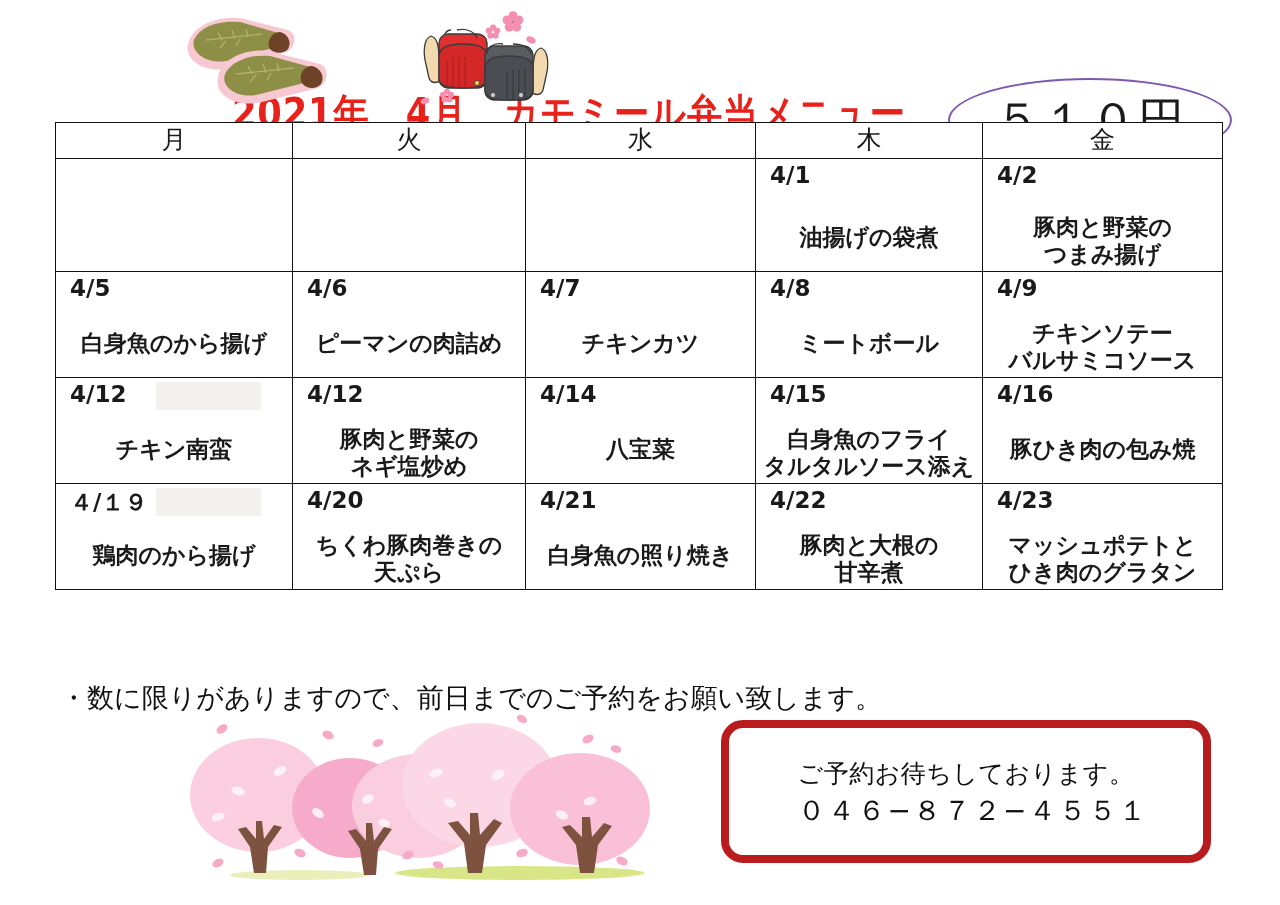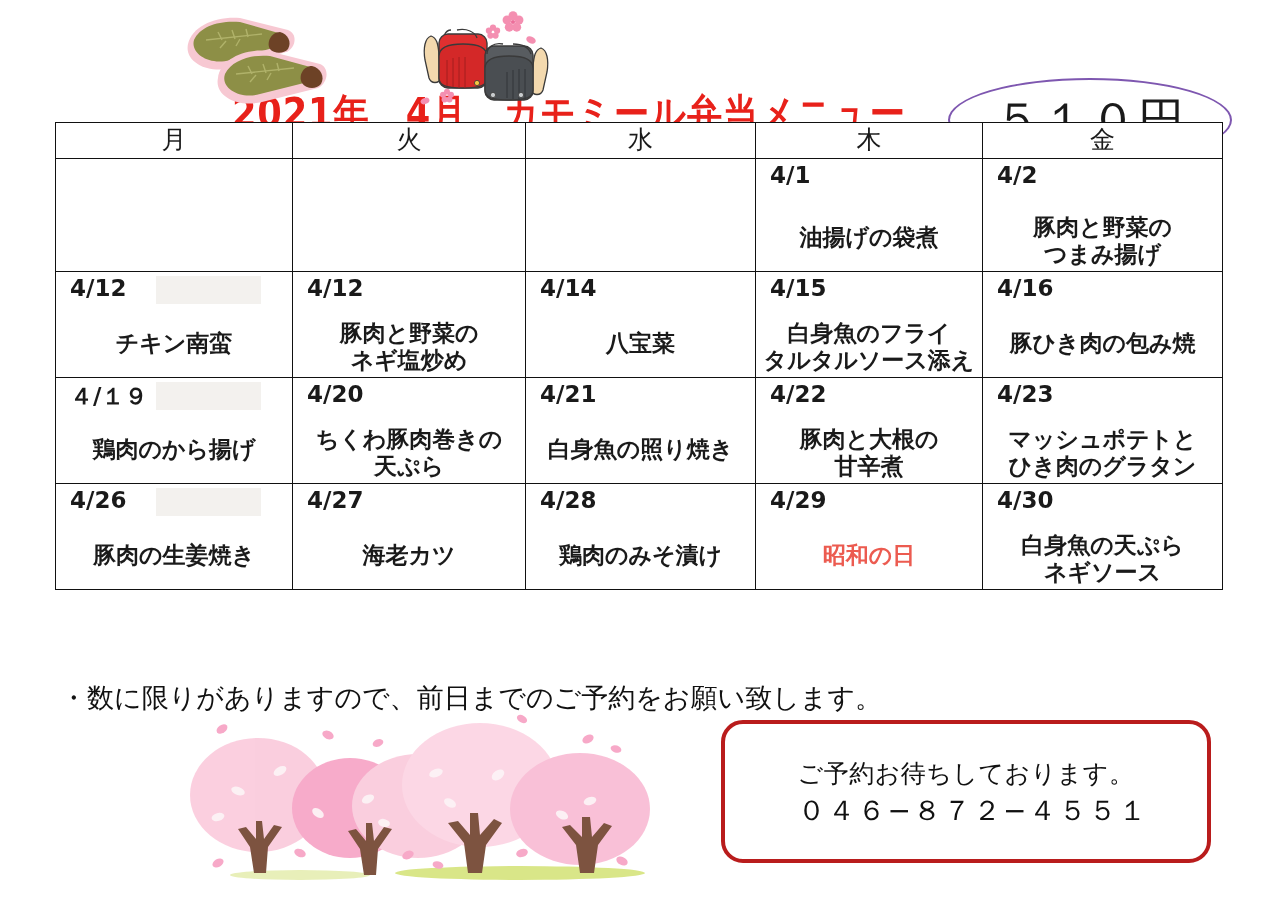--- a/index.html
+++ b/index.html
@@ -103,21 +103,21 @@
     font-size:27px;color:#111;letter-spacing:0px;white-space:nowrap;text-align:center;
   }
   
   #trees-art{
     position:absolute;left:150px;top:713px;width:525px;height:180px;
   }
   
   #contact-box{
     position:absolute;left:721px;top:720px;
     width:490px;height:143px;
-    border:4px solid #b91c1c;
+    border:8px solid #b91c1c;
     border-radius:22px;
     box-sizing:border-box;
     display:flex;flex-direction:column;
     align-items:center;justify-content:center;
     background:#fff;
   }
   #contact-box .line{
     font-size:25px;line-height:37px;color:#111;
     letter-spacing:0.5px;white-space:nowrap;
   }
@@ -158,20 +158,42 @@
           <div class="date">4/1</div>
           <div class="dish one-line">油揚げの袋煮</div>
         </td>
         <td>
           <div class="date">4/2</div>
           <div class="dish">豚肉と野菜の<br>つまみ揚げ</div>
         </td>
       </tr>
       <tr class="week-row">
         <td>
+          <div class="date">4/5</div>
+          <div class="dish one-line">白身魚のから揚げ</div>
+        </td>
+        <td>
+          <div class="date">4/6</div>
+          <div class="dish one-line">ピーマンの肉詰め</div>
+        </td>
+        <td>
+          <div class="date">4/7</div>
+          <div class="dish one-line">チキンカツ</div>
+        </td>
+        <td>
+          <div class="date">4/8</div>
+          <div class="dish one-line">ミートボール</div>
+        </td>
+        <td>
+          <div class="date">4/9</div>
+          <div class="dish">チキンソテー<br>バルサミコソース</div>
+        </td>
+      </tr>
+      <tr class="week-row">
+        <td>
           <div class="hl"></div>
           <div class="date">4/12</div>
           <div class="dish one-line">チキン南蛮</div>
         </td>
         <td>
           <div class="date">4/12</div>
           <div class="dish">豚肉と野菜の<br>ネギ塩炒め</div>
         </td>
         <td>
           <div class="date">4/14</div>
@@ -200,43 +222,20 @@
           <div class="date">4/21</div>
           <div class="dish one-line">白身魚の照り焼き</div>
         </td>
         <td>
           <div class="date">4/22</div>
           <div class="dish">豚肉と大根の<br>甘辛煮</div>
         </td>
         <td>
           <div class="date">4/23</div>
           <div class="dish">マッシュポテトと<br>ひき肉のグラタン</div>
-        </td>
-      </tr>
-      <tr class="week-row">
-        <td>
-          <div class="hl"></div>
-          <div class="date">4/26</div>
-          <div class="dish one-line">豚肉の生姜焼き</div>
-        </td>
-        <td>
-          <div class="date">4/27</div>
-          <div class="dish one-line">海老カツ</div>
-        </td>
-        <td>
-          <div class="date">4/28</div>
-          <div class="dish one-line">鶏肉のみそ漬け</div>
-        </td>
-        <td>
-          <div class="date">4/29</div>
-          <div class="dish one-line holiday">昭和の日</div>
-        </td>
-        <td>
-          <div class="date">4/30</div>
-          <div class="dish">白身魚の天ぷら<br>ネギソース</div>
         </td>
       </tr>
     </tbody>
 </table>
 
 <svg id="mochi-art" viewBox="0 0 180 104">
   <g>
 
     <path d="M18 40 C22 22 46 12 70 14 L118 26 C128 30 126 44 116 48 L62 64 C38 70 14 58 18 40 Z" fill="#f7c8d2"></path>
     <path d="M24 36 C30 22 50 16 70 18 L112 30 C116 32 115 40 110 42 L60 56 C40 62 20 50 24 36 Z" fill="#8d8f46"></path>

